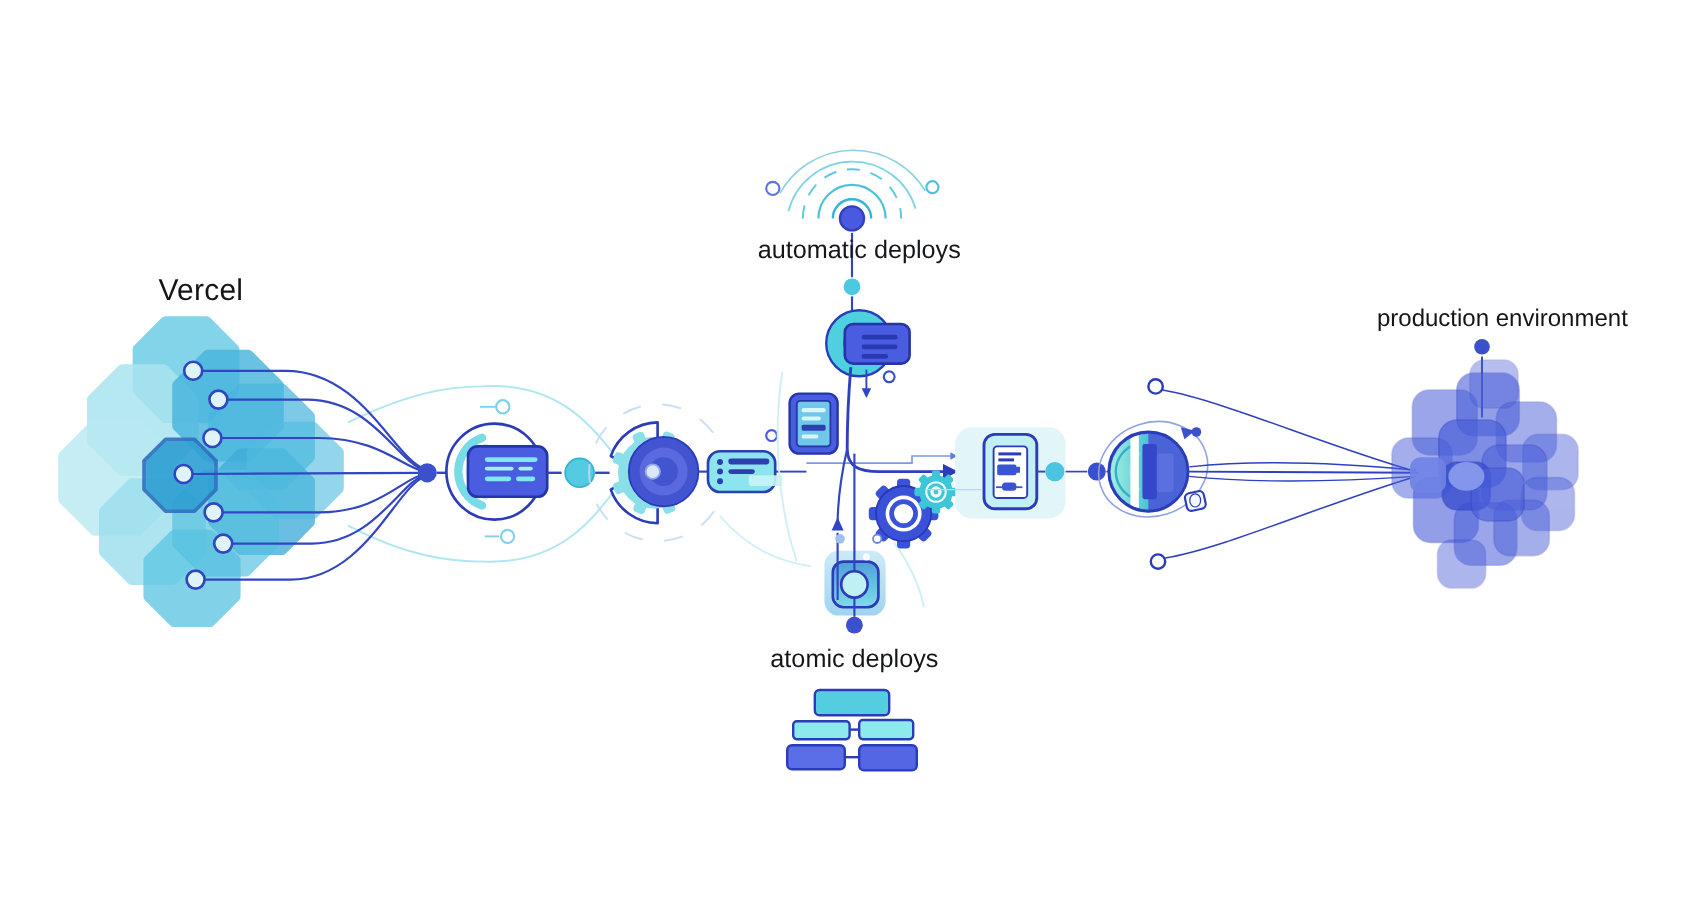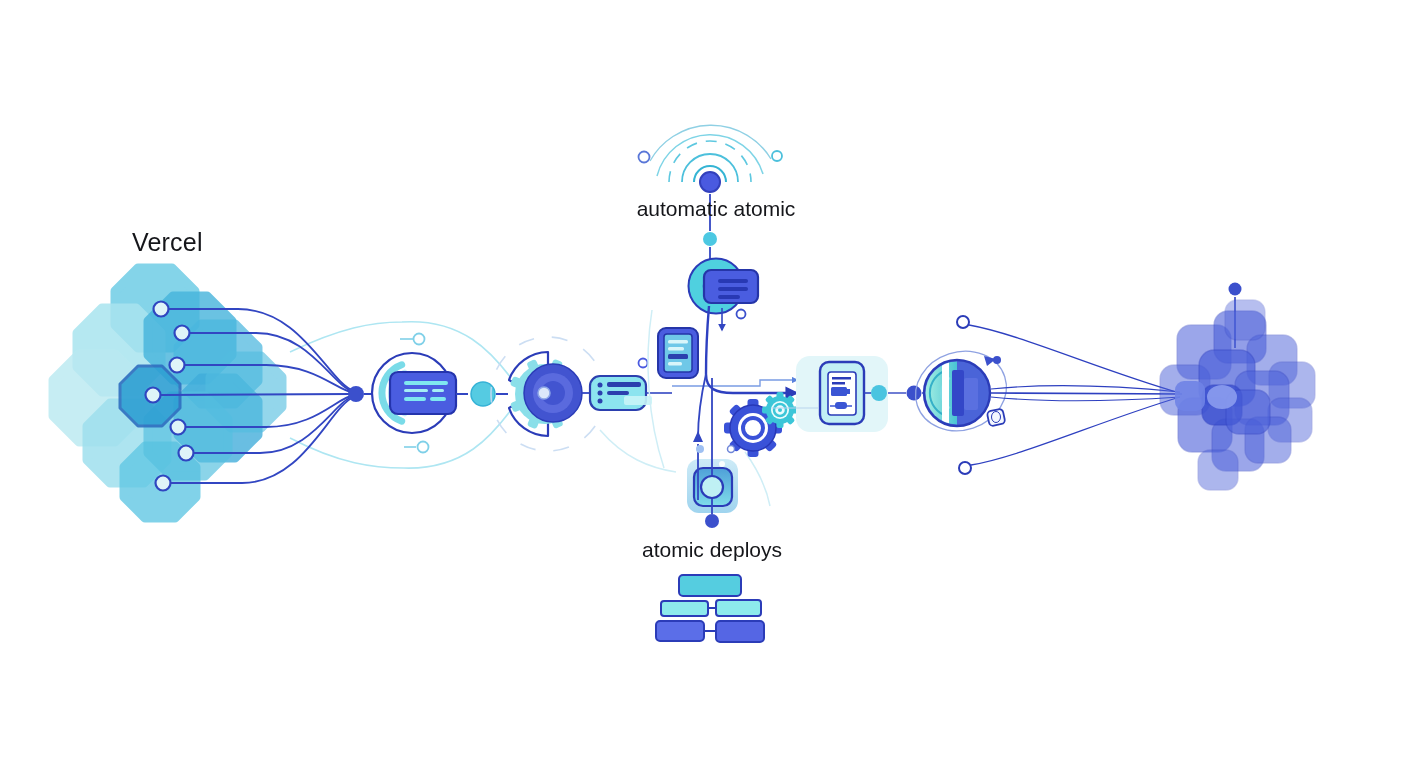--- a/index.html
+++ b/index.html
@@ -314,16 +314,17 @@
     <rect x="1202" y="385" width="40" height="40" rx="12" fill="#3a4fd0" opacity="0.8"></rect>
     <rect x="1226" y="390" width="44" height="44" rx="13" fill="#4a5fd9" opacity="0.65"></rect>
     <rect x="1198" y="450" width="40" height="40" rx="12" fill="#4a5fd9" opacity="0.45"></rect>
     <rect x="1225" y="300" width="40" height="40" rx="12" fill="#4a5fd9" opacity="0.4"></rect>
     <rect x="1175" y="381" width="30" height="30" rx="9" fill="#6f83e6" opacity="0.9" stroke="none"></rect>
     <ellipse cx="1222" cy="397" rx="15" ry="12" fill="#8b9cee" opacity="0.9" stroke="none"></ellipse>
   </g>
 </svg>
 
 <div id="lbl-source" class="lbl">Vercel</div>
-<div id="lbl-syncing" class="lbl centered">automatic atomic</div>
+<div id="lbl-syncing" class="lbl centered">automatic deploys</div>
 <div id="lbl-deploys" class="lbl centered">atomic deploys</div>
+<div id="lbl-production" class="lbl centered">production environment</div>
 
 </div>
 
 </body></html>

